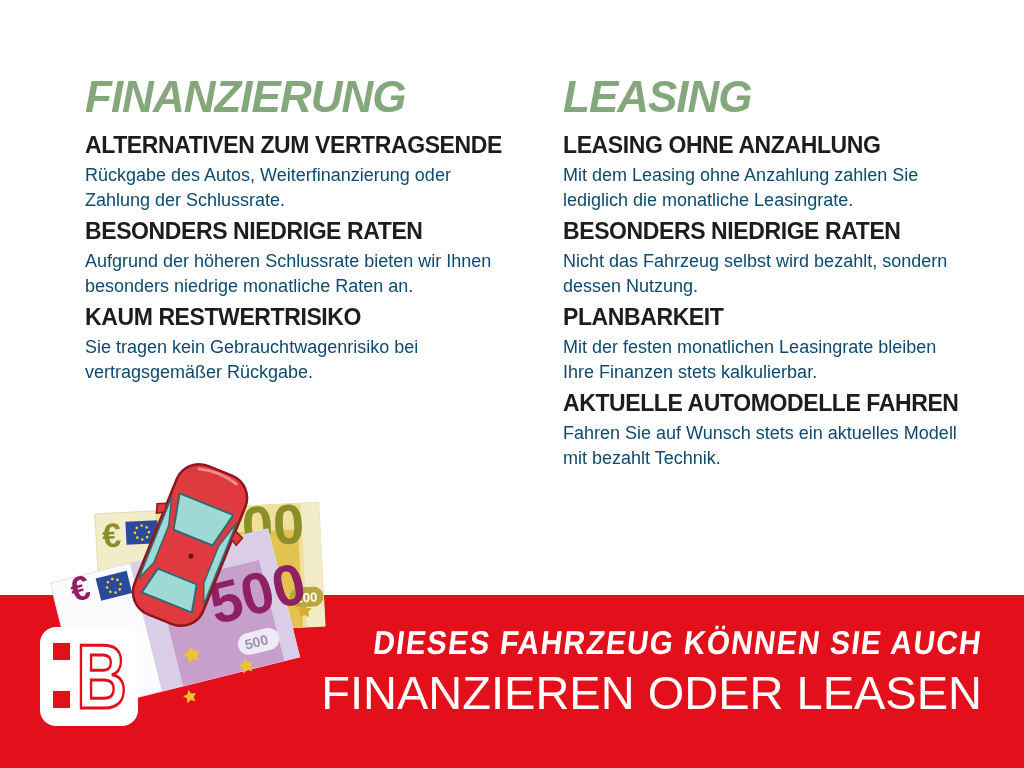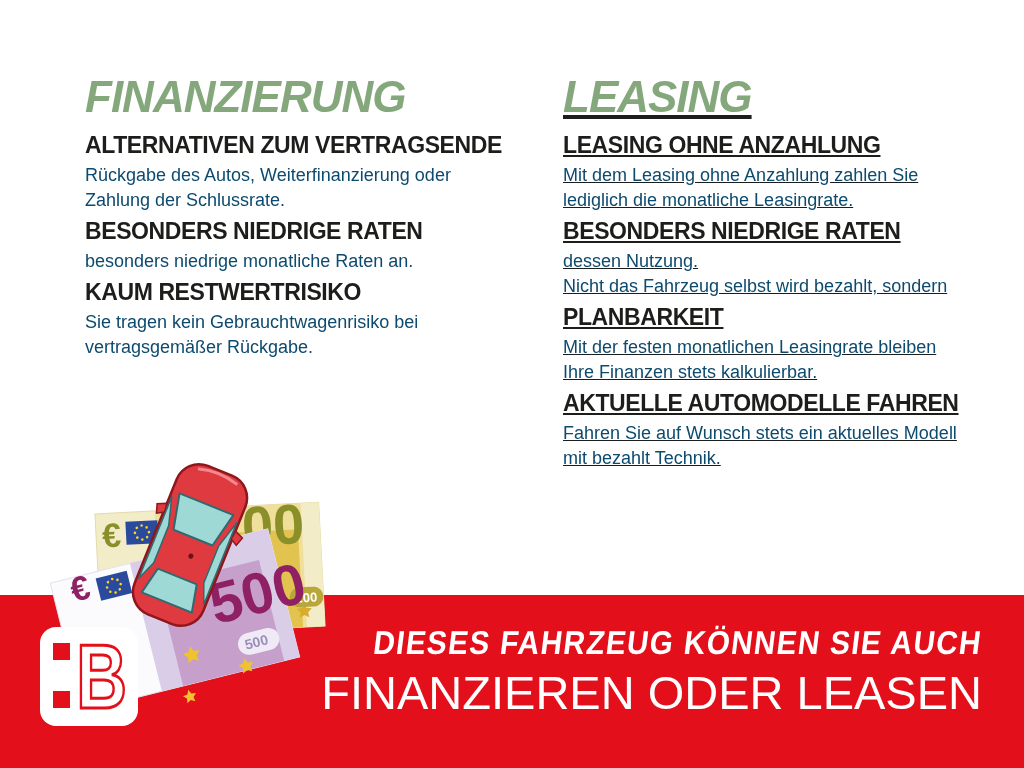--- a/index.html
+++ b/index.html
@@ -10,21 +10,21 @@
     background:#ffffff;
     position:relative;
     overflow:hidden;
     color:#1d1d1b;
   }
   .page { position:absolute; inset:0; background:#ffffff; }
 
   
   .col { position:absolute; top:72px; }
   .col-left  { left:85px;  width:458px; }
-  .col-right { left:563px; width:450px;text-decoration:underline; }
+  .col-right { left:563px; width:450px; }
   .col-title {
     font-size:44px; font-weight:700; font-style:italic;
     color:#85a77c; letter-spacing:-1px; line-height:50px;
     margin-bottom:10px; white-space:nowrap;
   }
   .sec { margin-bottom:5px; }
   .sec h2 {
     font-size:23px; font-weight:700; line-height:27px;
     letter-spacing:-0.4px; color:#1d1d1b; white-space:nowrap;
     margin-bottom:4px;
@@ -65,20 +65,21 @@
       <h2>ALTERNATIVEN ZUM VERTRAGSENDE</h2>
       <p>
           <span class="ln">Rückgabe des Autos, Weiterfinanzierung oder</span>
           <span class="ln">Zahlung der Schlussrate.</span>
         </p>
     </div>
 
     <div class="sec">
       <h2>BESONDERS NIEDRIGE RATEN</h2>
       <p>
+          <span class="ln">Aufgrund der höheren Schlussrate bieten wir Ihnen</span>
           <span class="ln">besonders niedrige monatliche Raten an.</span>
         </p>
     </div>
 
 
     <div class="sec">
       <h2>KAUM RESTWERTRISIKO</h2>
       <p>
           <span class="ln">Sie tragen kein Gebrauchtwagenrisiko bei</span>
           <span class="ln">vertragsgemäßer Rückgabe.</span>
@@ -93,22 +94,22 @@
       <h2>LEASING OHNE ANZAHLUNG</h2>
       <p>
           <span class="ln">Mit dem Leasing ohne Anzahlung zahlen Sie</span>
           <span class="ln">lediglich die monatliche Leasingrate.</span>
         </p>
     </div>
 
     <div class="sec">
       <h2>BESONDERS NIEDRIGE RATEN</h2>
       <p>
+          <span class="ln">Nicht das Fahrzeug selbst wird bezahlt, sondern</span>
           <span class="ln">dessen Nutzung.</span>
-          <span class="ln">Nicht das Fahrzeug selbst wird bezahlt, sondern</span>
         </p>
     </div>
 
     <div class="sec">
       <h2>PLANBARKEIT</h2>
       <p>
           <span class="ln">Mit der festen monatlichen Leasingrate bleiben</span>
           <span class="ln">Ihre Finanzen stets kalkulierbar.</span>
         </p>
     </div>

